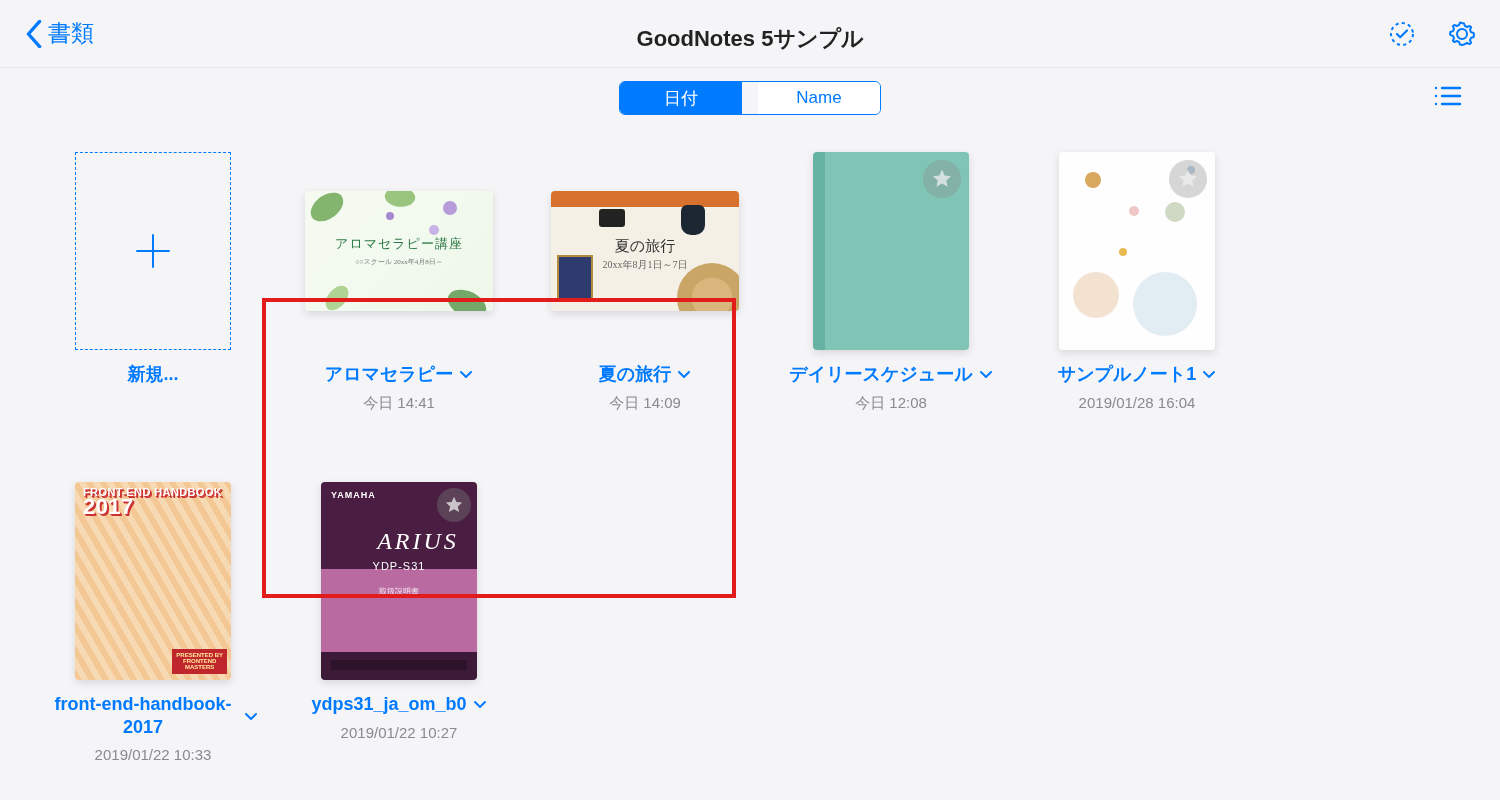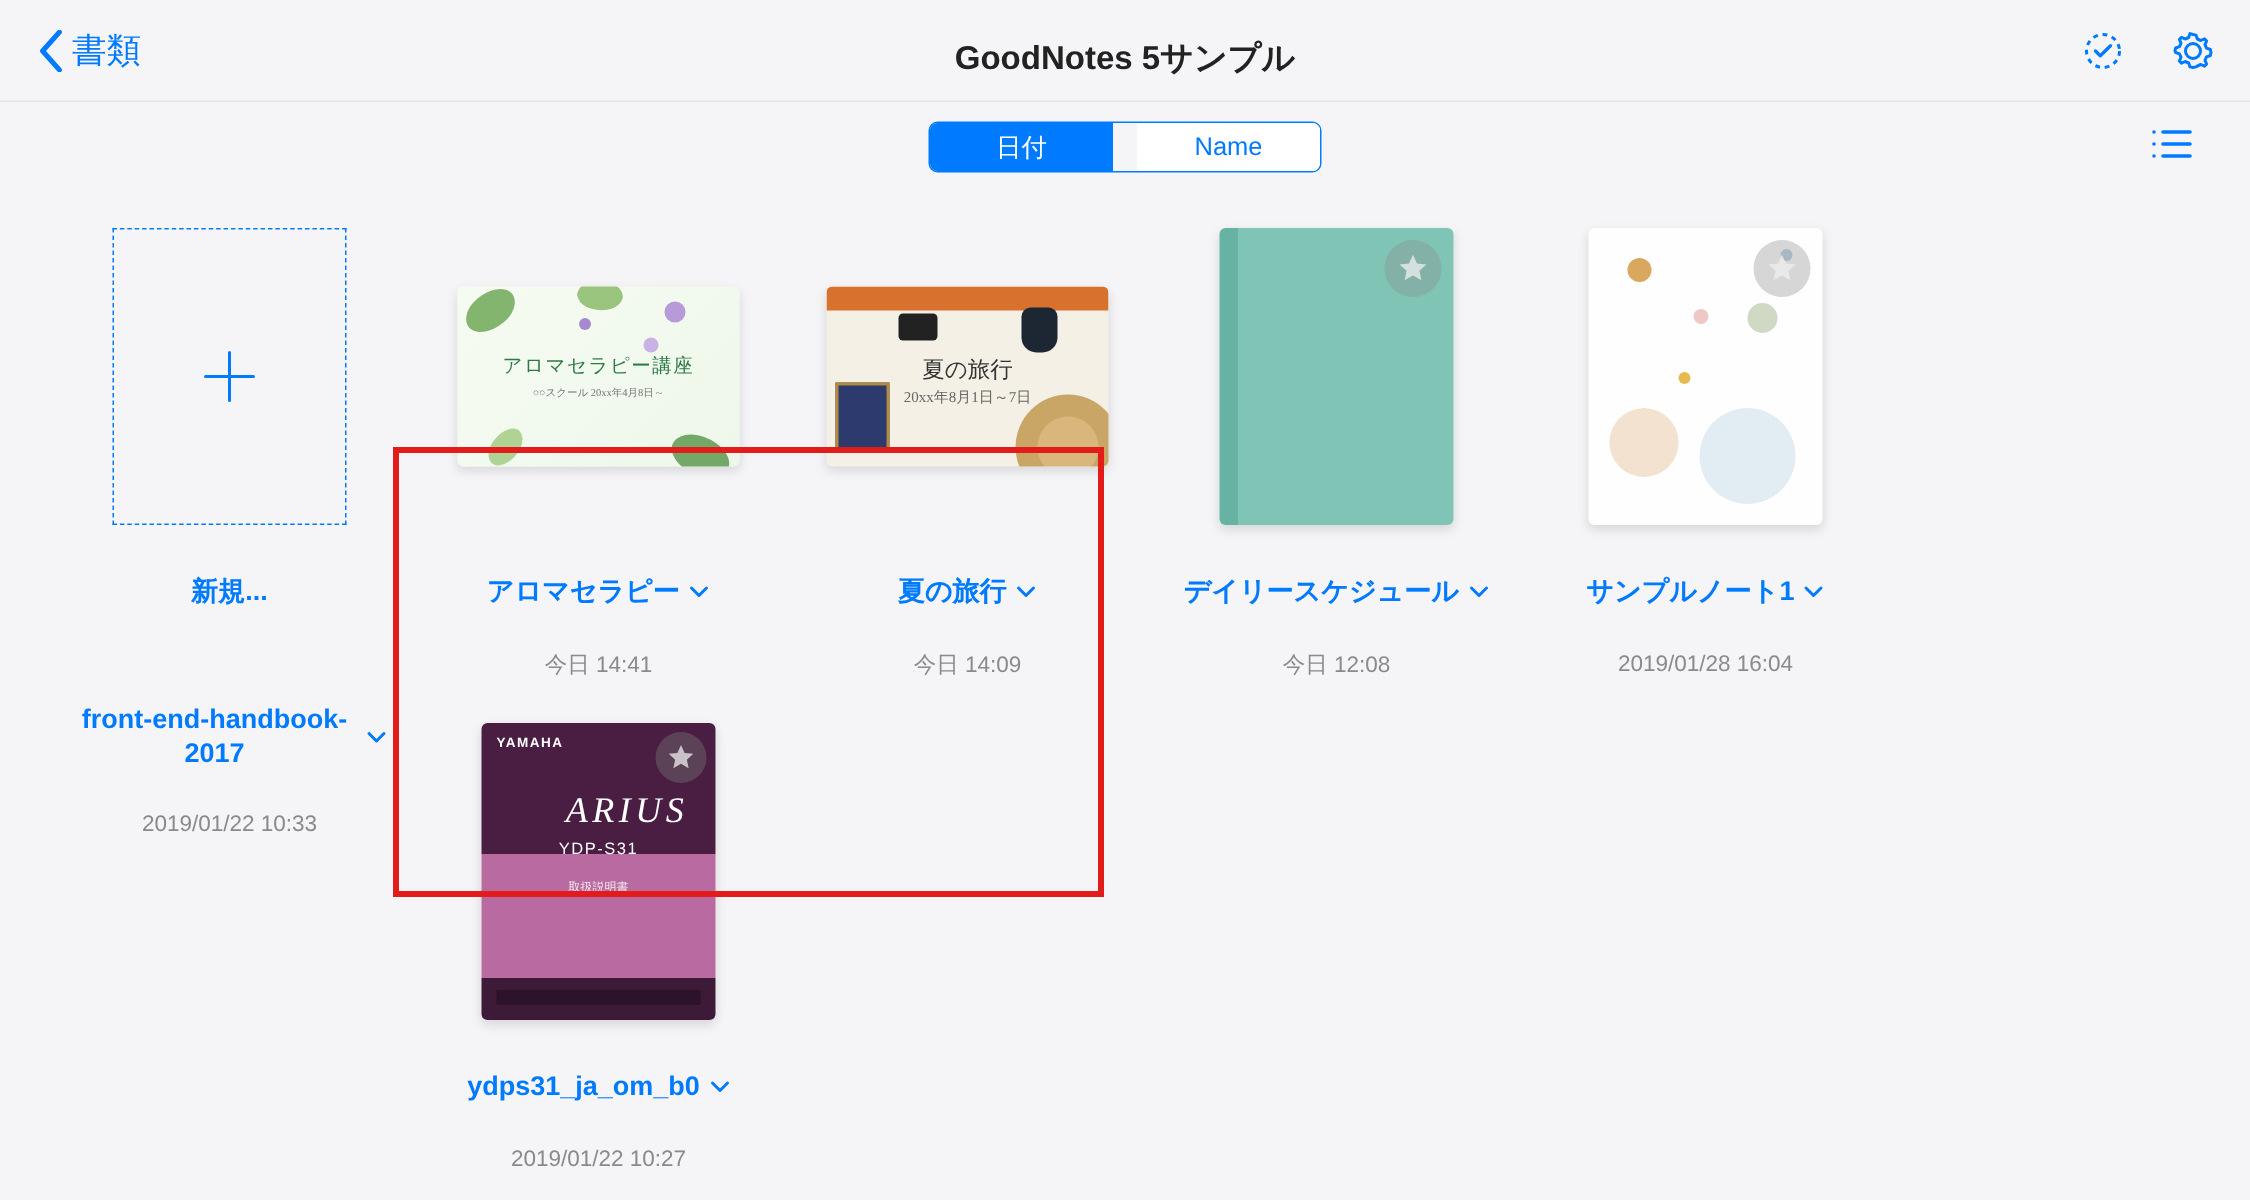--- a/index.html
+++ b/index.html
@@ -24,21 +24,21 @@
   
   .toolbar{height:60px;display:flex;align-items:center;justify-content:center;position:relative;padding:0 30px;}
   .segmented{display:flex;border:1.5px solid var(--blue);border-radius:6px;overflow:hidden;height:34px;gap:16px;}
   .seg-item{min-width:122px;display:flex;align-items:center;justify-content:center;font-size:17px;cursor:pointer;}
   .seg-item.active{background:var(--blue);color:#fff;}
   .seg-item.inactive{background:#fff;color:var(--blue);}
   .list-view-btn{position:absolute;right:38px;color:var(--blue);cursor:pointer;}
   .list-view-btn svg{width:30px;height:26px;}
   
   .grid{padding:10px 30px 0 30px;display:flex;flex-wrap:wrap;gap:0;}
-  .cell{width:246px;height:330px;display:flex;flex-direction:column;align-items:center;gap:20px;}
+  .cell{width:246px;height:330px;display:flex;flex-direction:column;align-items:center;}
   .thumb-zone{height:225px;width:100%;display:flex;align-items:center;justify-content:center;}
   .new-box{width:156px;height:198px;border:1.5px dashed var(--blue);display:flex;align-items:center;justify-content:center;}
   .new-box svg{width:48px;height:48px;color:var(--blue);}
   .label-row{color:var(--blue);font-size:18px;font-weight:600;display:flex;align-items:center;gap:6px;
     cursor:pointer;text-align:center;justify-content:center;max-width:210px;line-height:1.25;}
   .label-row.two-line{white-space:normal;}
   .chev{flex:0 0 auto;}
   .timestamp{color:var(--text-grey);font-size:15px;margin-top:8px;}
   
   .cover{box-shadow:0 3px 8px rgba(0,0,0,.12);border-radius:4px;}
@@ -257,20 +257,27 @@
     <div class="label-row">
       <span>サンプルノート1</span>
       <svg class="chev" viewBox="0 0 14 14">
             <path d="M2 5l5 5 5-5" fill="none" stroke="currentColor" stroke-width="2" stroke-linecap="round" stroke-linejoin="round"></path>
           </svg>
     </div>
     <div class="timestamp">2019/01/28 16:04</div>
   </div>
 
   <div class="cell">
+    <div class="thumb-zone">
+      <div class="cover cover-port feh">
+        <div class="iso"></div>
+        <div class="hdr"><span>FRONT-END HANDBOOK</span><br><span class="yr">2017</span></div>
+        <div class="tag"><span>PRESENTED BY</span><br><span>FRONTEND</span><br><span>MASTERS</span></div>
+      </div>
+    </div>
     <div class="label-row two-line">
       <span>front-end-handbook-2017</span>
       <svg class="chev" viewBox="0 0 14 14">
             <path d="M2 5l5 5 5-5" fill="none" stroke="currentColor" stroke-width="2" stroke-linecap="round" stroke-linejoin="round"></path>
           </svg>
     </div>
     <div class="timestamp">2019/01/22 10:33</div>
   </div>
 
   <div class="cell">

